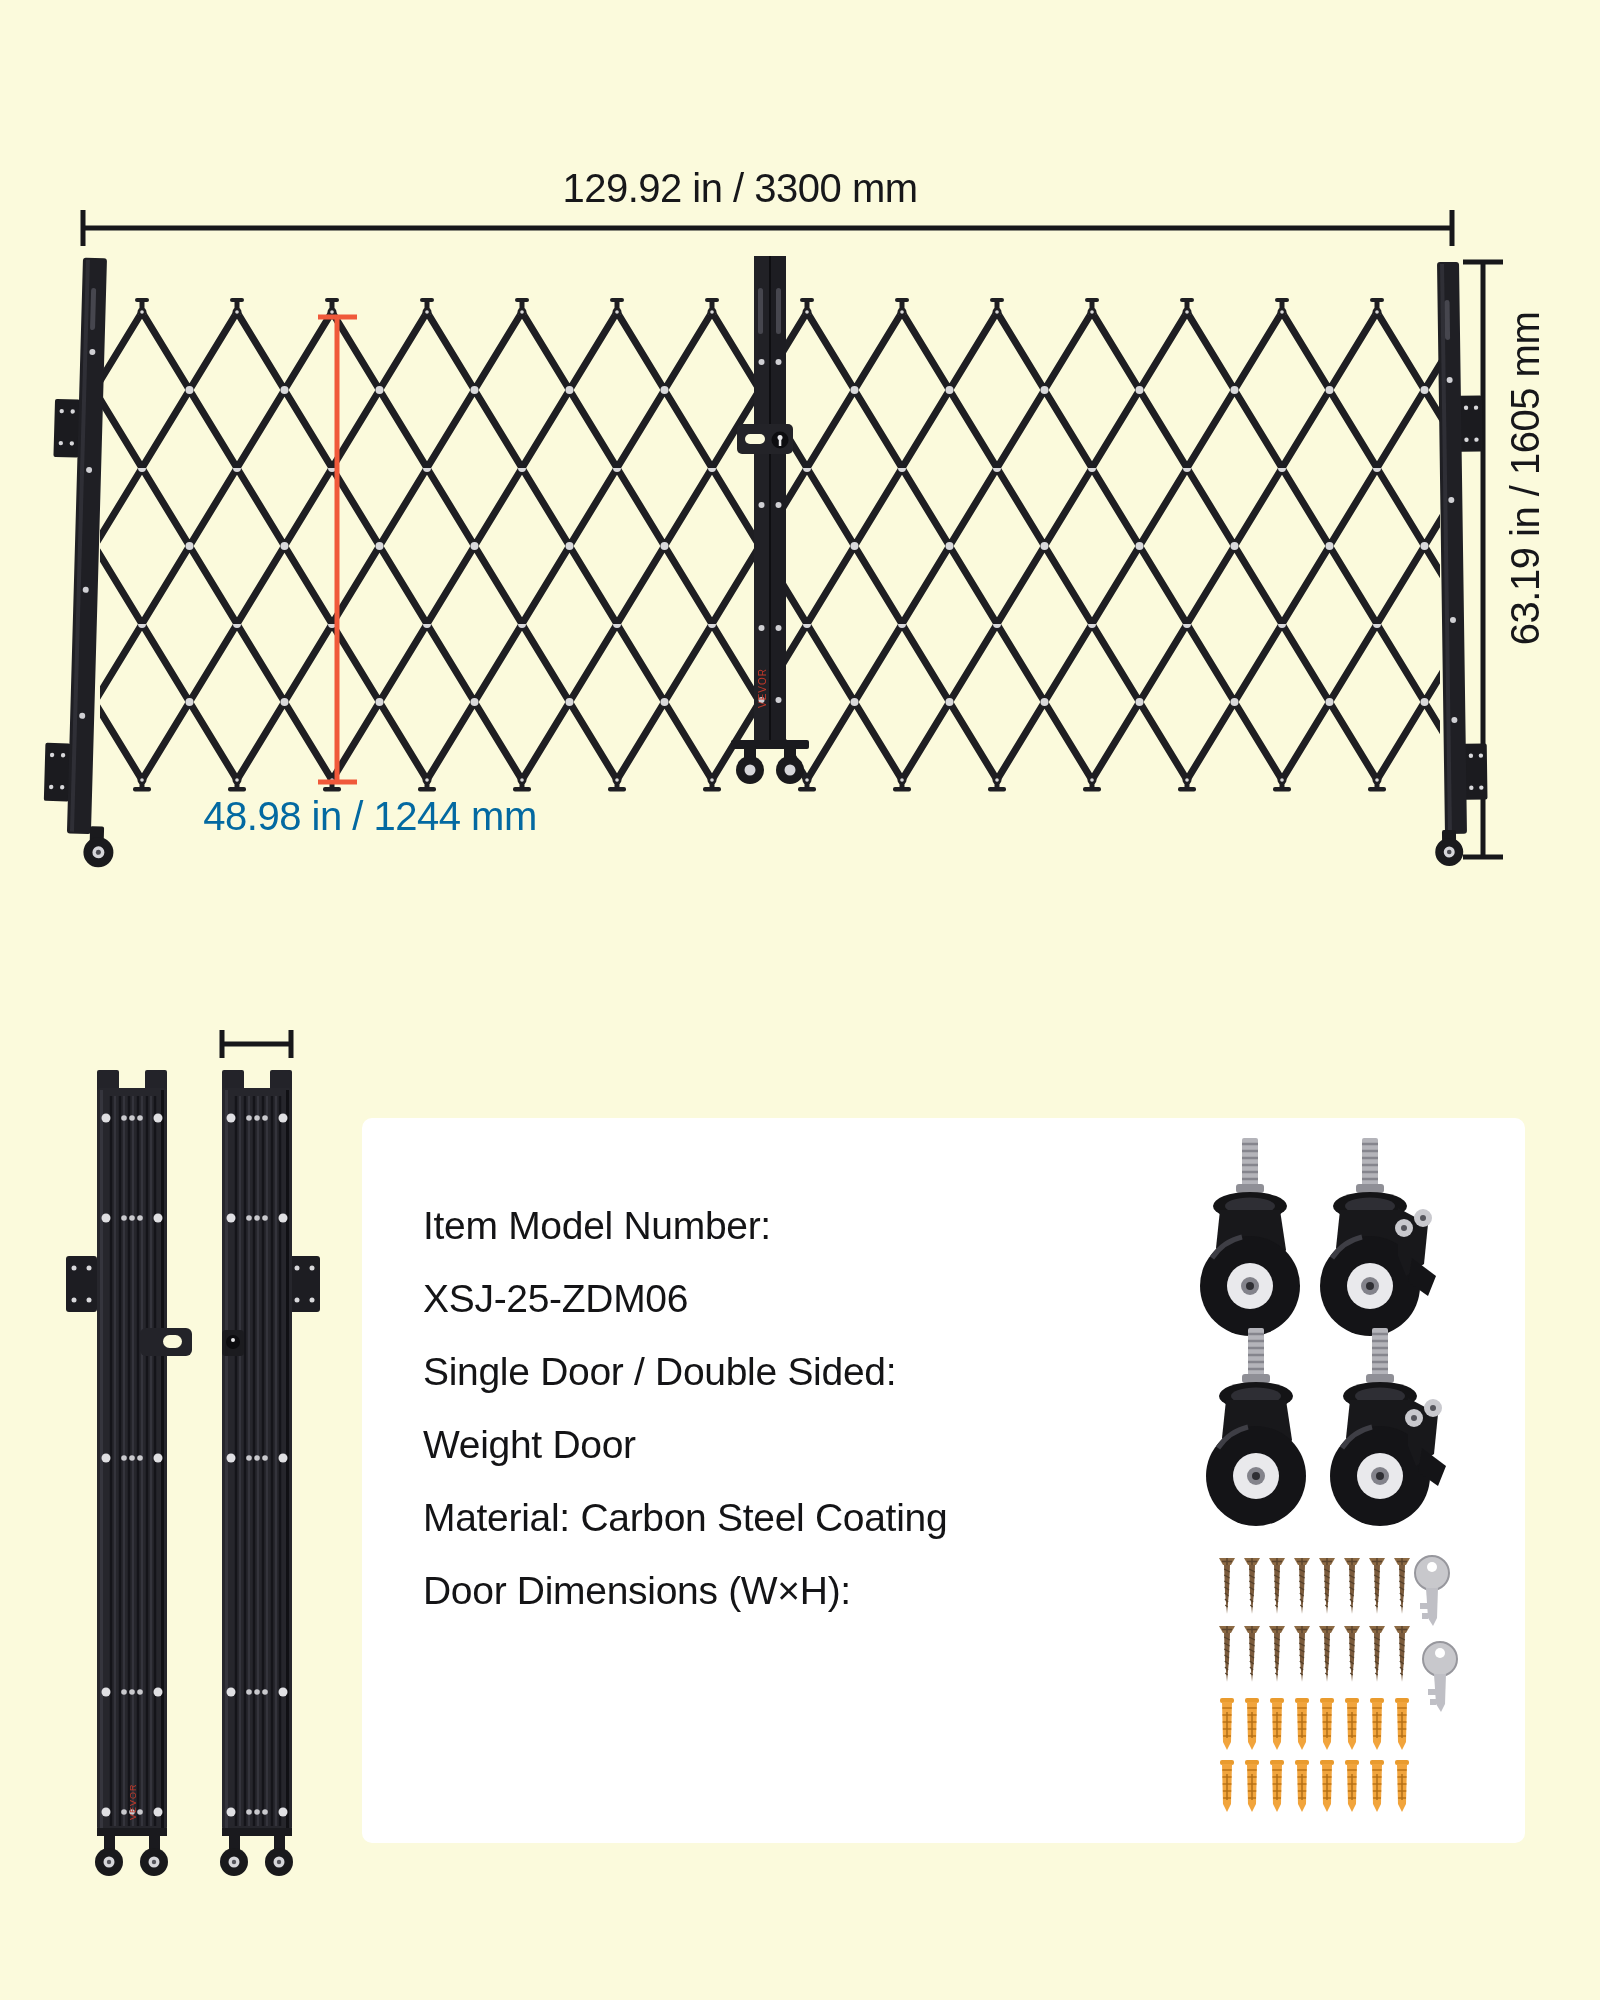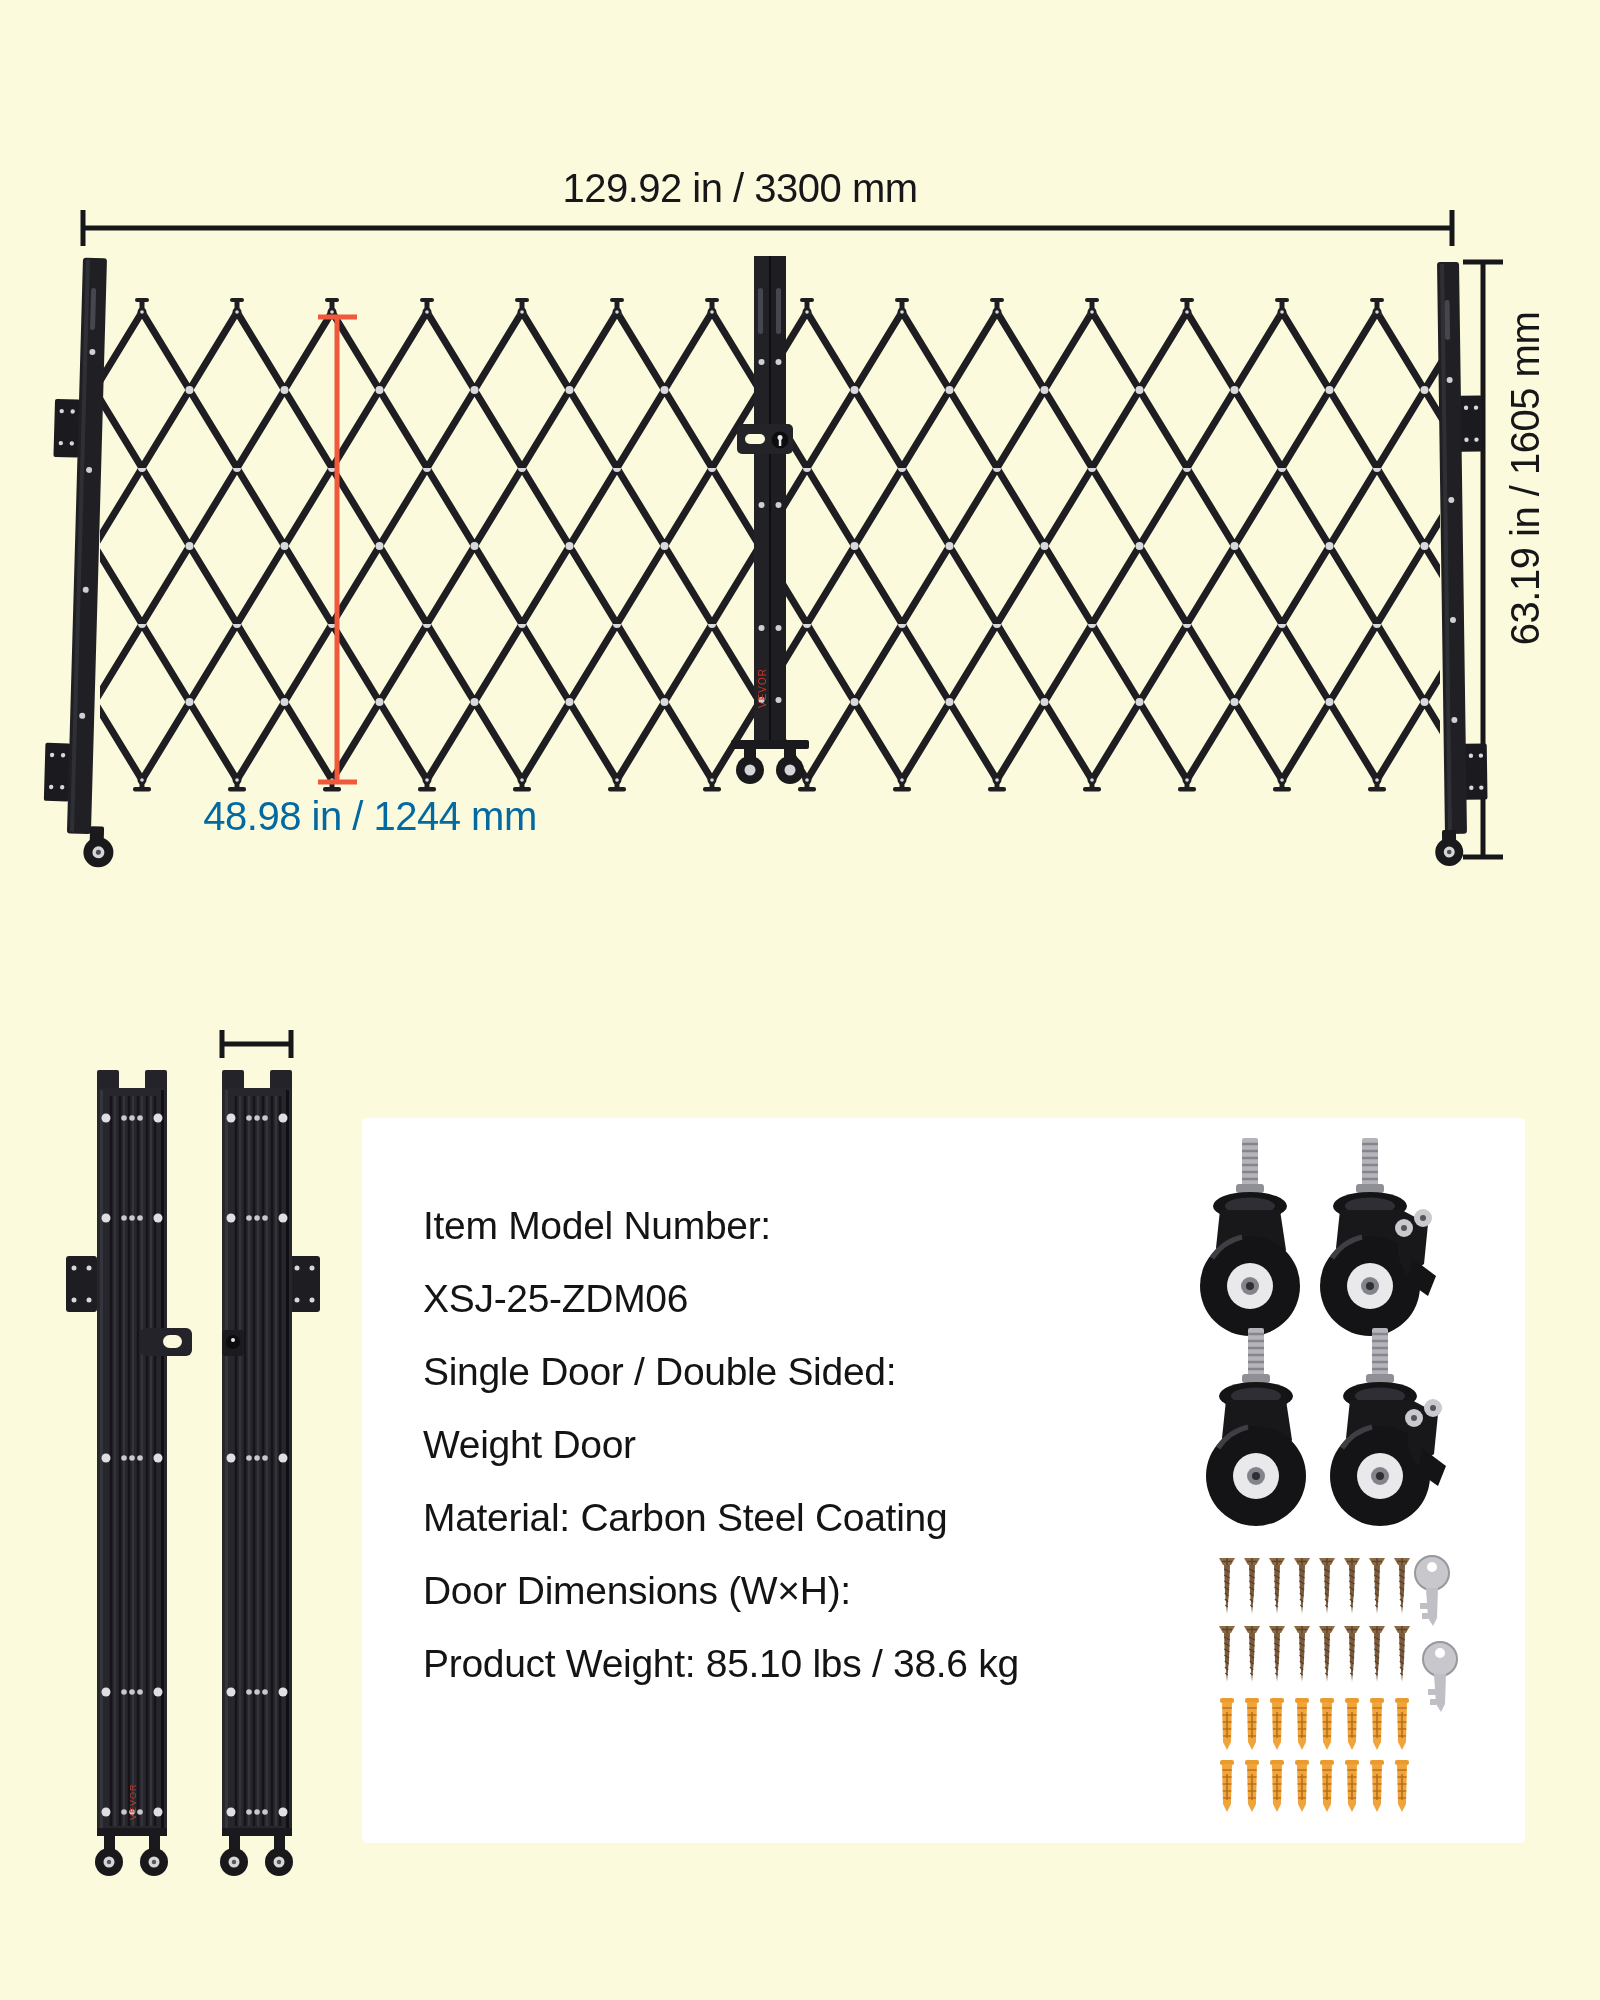--- a/index.html
+++ b/index.html
@@ -4,21 +4,21 @@
 <style>
   html,body{margin:0;padding:0;background:#FBFADC;}
   .stage{position:relative;width:1600px;height:2000px;background:#FBFADC;overflow:hidden;
          font-family:"Liberation Sans",sans-serif;color:#17171A;}
   .abs{position:absolute;}
   .dim-label{position:absolute;font-size:40px;font-weight:400;letter-spacing:-0.5px;
              text-align:center;white-space:nowrap;color:#17171A;}
   .dim-label.orange{color:#0369a1;}
   .rot{transform:rotate(-90deg);transform-origin:center center;}
   .spec-card{position:absolute;left:362px;top:1118px;width:1163px;height:725px;
-             background:#FFFFFF;border-radius:5px;}
+             background:#FFFFFF;border-radius:10px;}
   .spec-lines{position:absolute;left:61px;top:84px;}
   .spec-line{font-size:39px;line-height:48px;margin-bottom:25px;letter-spacing:-0.3px;
              white-space:nowrap;color:#141416;}
   .spec-line b{font-weight:400;}
   svg{display:block;}
 </style>
 </head>
 <body>
 
 <div class="stage">
@@ -278,21 +278,20 @@
   </svg>
 
   <div class="spec-card">
     <div class="spec-lines">
       <div class="spec-line"><span>Item Model Number:</span><b></b></div>
       <div class="spec-line"><span></span><b>XSJ-25-ZDM06</b></div>
       <div class="spec-line"><span>Single Door / Double Sided:</span><b></b></div>
       <div class="spec-line"><span></span><b>Weight Door</b></div>
       <div class="spec-line"><span>Material: </span><b>Carbon Steel Coating</b></div>
       <div class="spec-line"><span>Door Dimensions (W×H):</span><b></b></div>
-      <div class="spec-line"><span>Product Weight: </span><b>85.10 lbs / 38.6 kg</b></div>
     </div>
   </div>
 
   <svg class="abs" style="left:1180px;top:1128px" width="340" height="440" viewBox="0 0 340 440">
     <defs>
       <g id="cast">
         <rect x="50" y="0" width="16" height="50" rx="2" fill="#B4B4BA"></rect>
         <path d="M50 6 H66 M50 13 H66 M50 20 H66 M50 27 H66 M50 34 H66 M50 41 H66" stroke="#85858D" stroke-width="2.5"></path>
         <rect x="44" y="46" width="28" height="9" rx="3" fill="#8F8F96"></rect>
         <ellipse cx="58" cy="68" rx="37" ry="14" fill="#141416"></ellipse>

